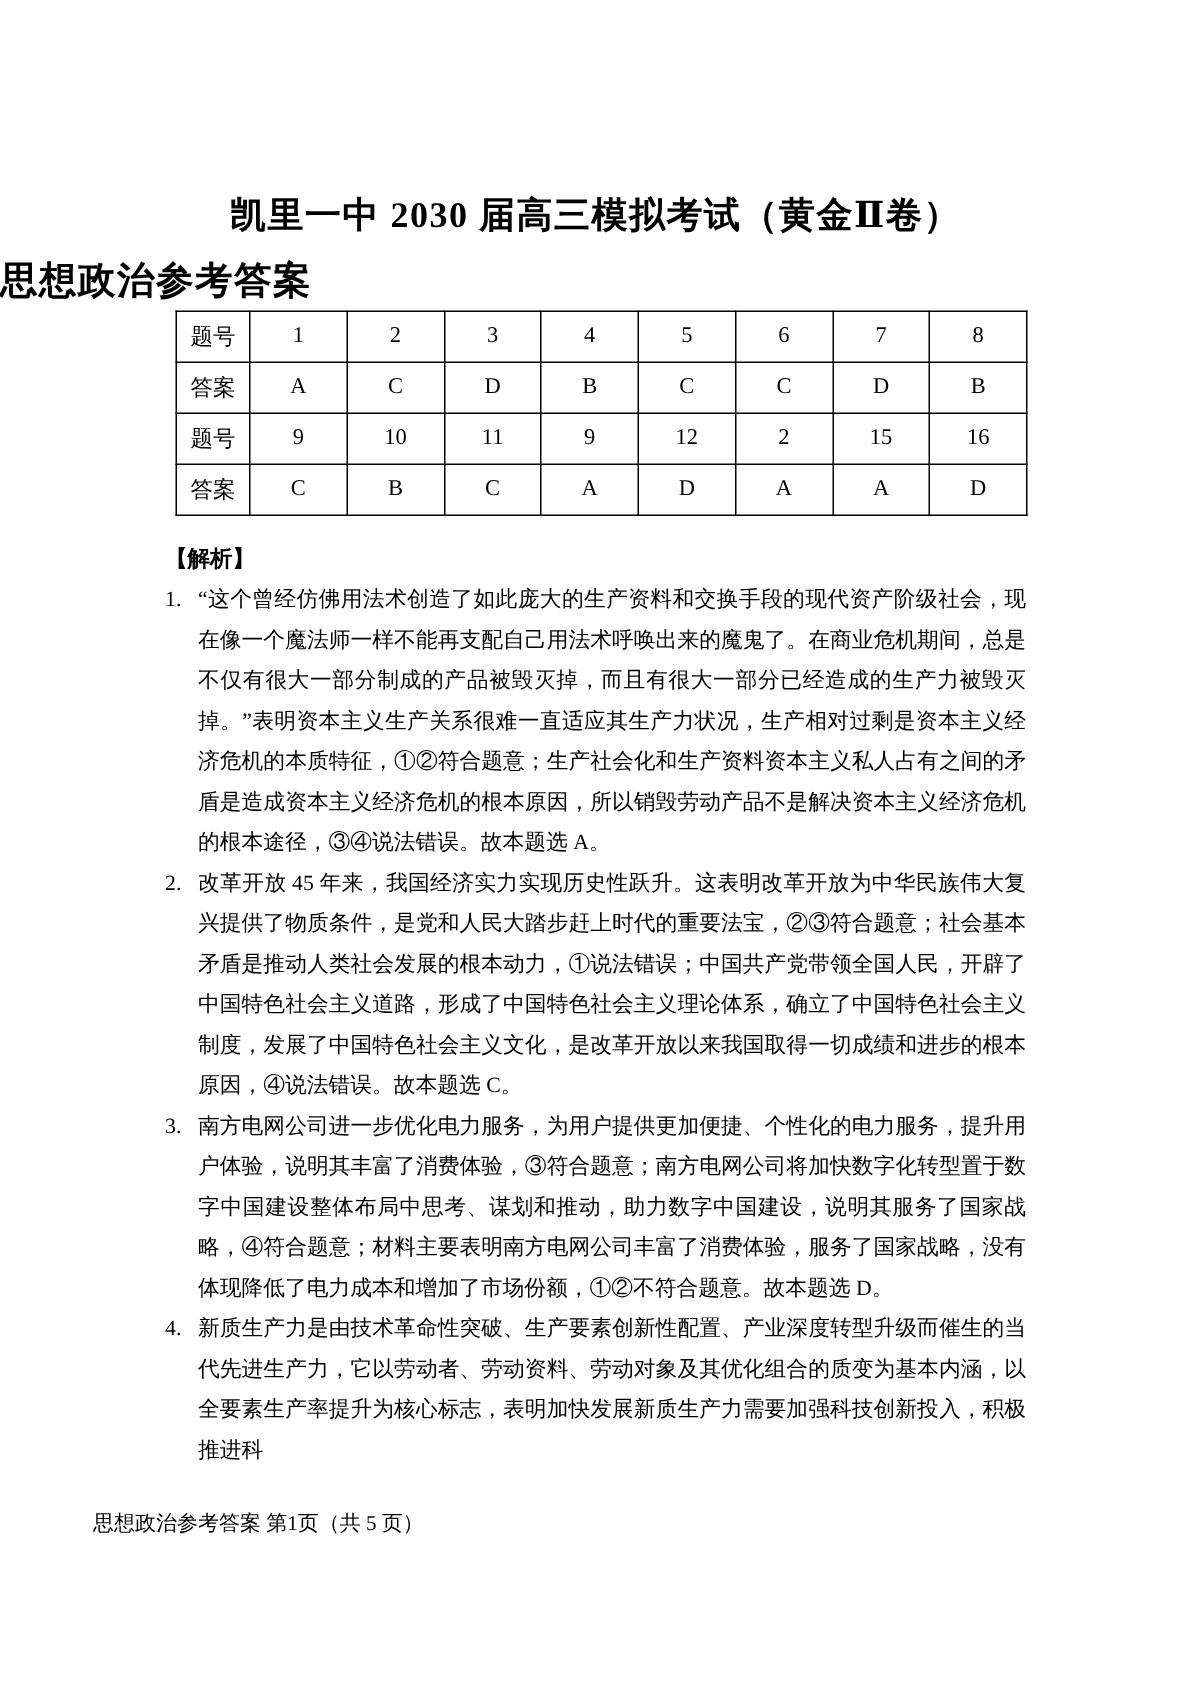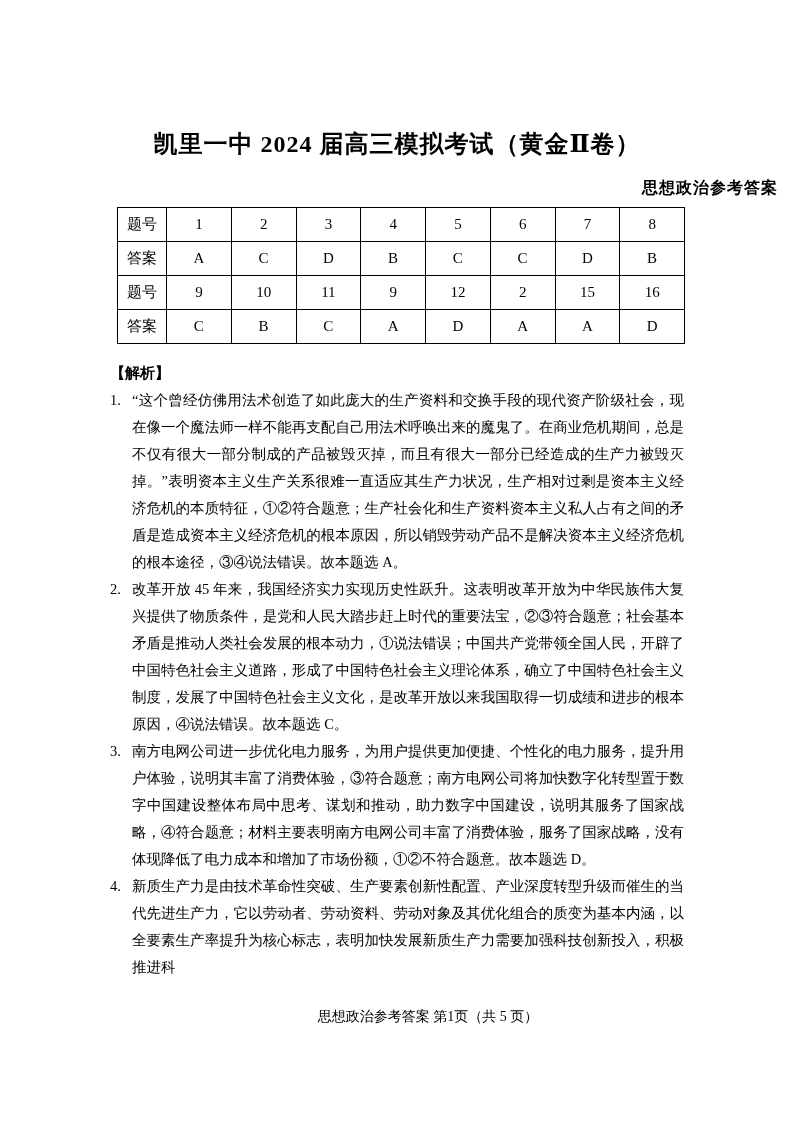--- a/index.html
+++ b/index.html
@@ -20,23 +20,23 @@
   .doc-title {
     margin: 0;
     padding-top: 130px;
     text-align: center;
     font-size: 24px;
     font-weight: bold;
     line-height: 28px;
     letter-spacing: 1px;
   }
   .doc-subtitle {
-    margin: 16px 16px 0 0;
-    text-align: right;
-    font-size: 16px;
+    margin: 16px 0 0 0;
+    text-align: left;
+    font-size: 25px;
     font-weight: bold;
     line-height: 28px;
     letter-spacing: 1px;
   }
   .section-heading {
     margin: 36px 0 0 110px;
     font-size: 16px;
     font-weight: bold;
     line-height: 20px;
   }
@@ -82,32 +82,31 @@
     flex: 1;
     font-size: 14.5px;
     line-height: 27px;
     text-align: justify;
   }
   .page-footer {
     position: absolute;
     top: 1008px;
     left: 0;
     right: 0;
-    text-align: center;
     padding-left: 62px;
     font-size: 14px;
     line-height: 18px;
   }
 </style>
 </head>
 <body>
 
 <div class="page">
 
-  <h1 class="doc-title">凯里一中 2024 届高三模拟考试（黄金Ⅱ卷）</h1>
+  <h1 class="doc-title">凯里一中 2030 届高三模拟考试（黄金Ⅱ卷）</h1>
   <h2 class="doc-subtitle">思想政治参考答案</h2>
 
 
   <table class="answer-table">
     <tbody>
       <tr>
         <td class="row-label">题号</td>
         <td>1</td>
         <td>2</td>
         <td>3</td>

